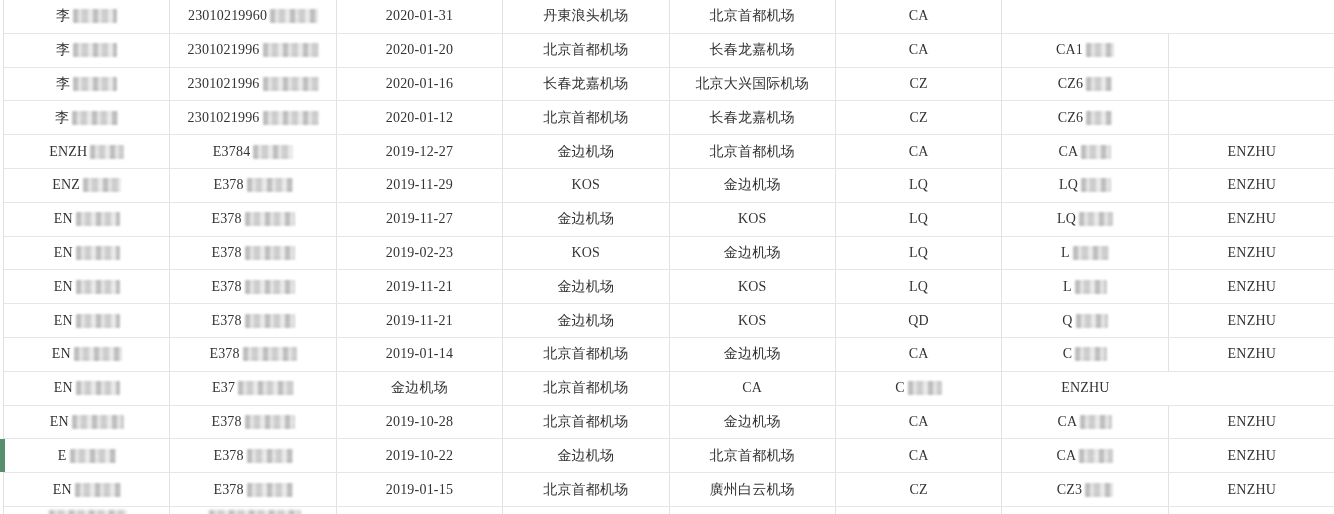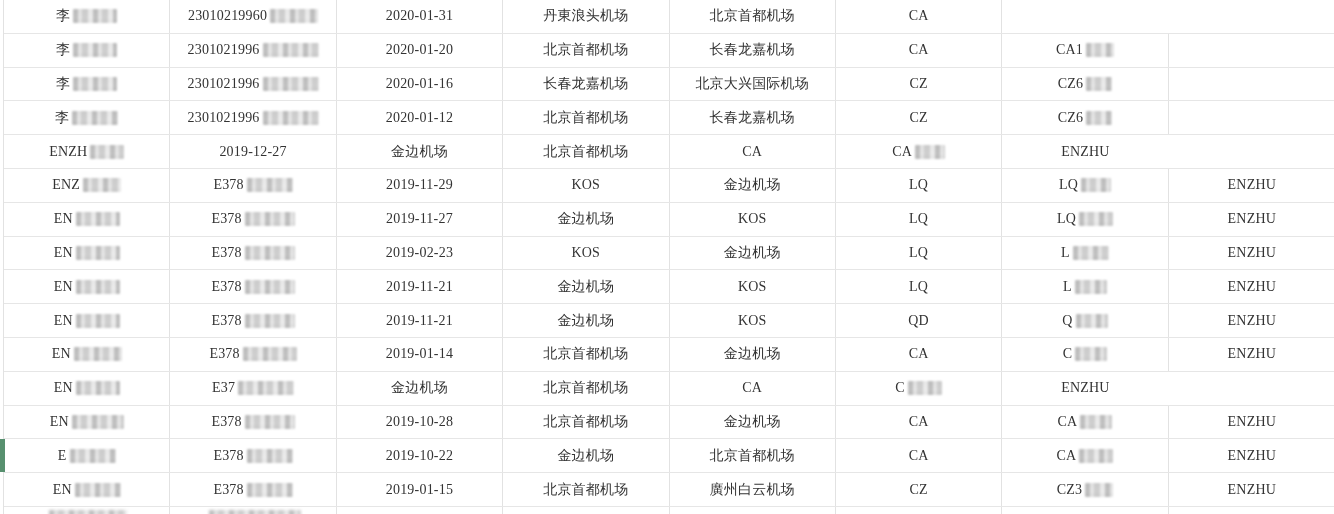--- a/index.html
+++ b/index.html
@@ -159,20 +159,24 @@
     </div>
   </div>
 
   <div class="row">
 
     <div class="cell">
       <span class="txt">ENZH</span>
             <span class="blur" style="width: 34px;"></span>
     </div>
     <div class="cell">
+      <span class="txt">E3784</span>
+            <span class="blur" style="width: 40px;"></span>
+    </div>
+    <div class="cell">
       <span class="txt">2019-12-27</span>
     </div>
     <div class="cell">
       <span class="txt">金边机场</span>
     </div>
     <div class="cell">
       <span class="txt">北京首都机场</span>
     </div>
     <div class="cell">
       <span class="txt">CA</span>

